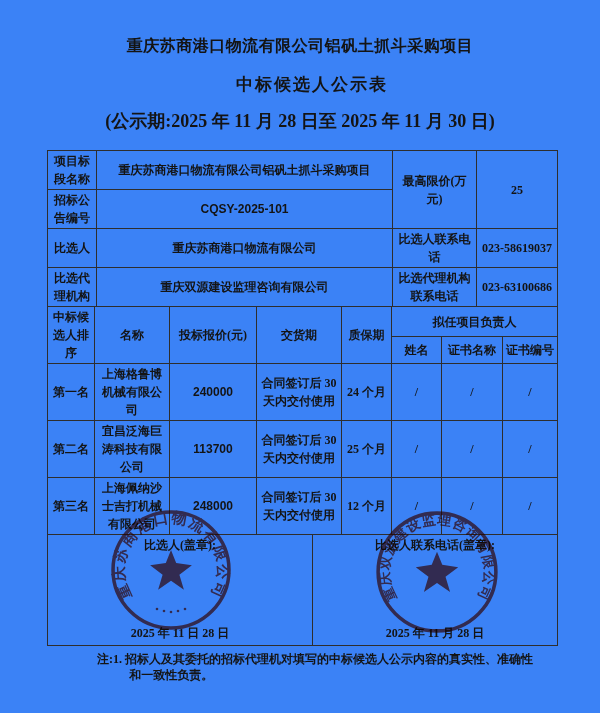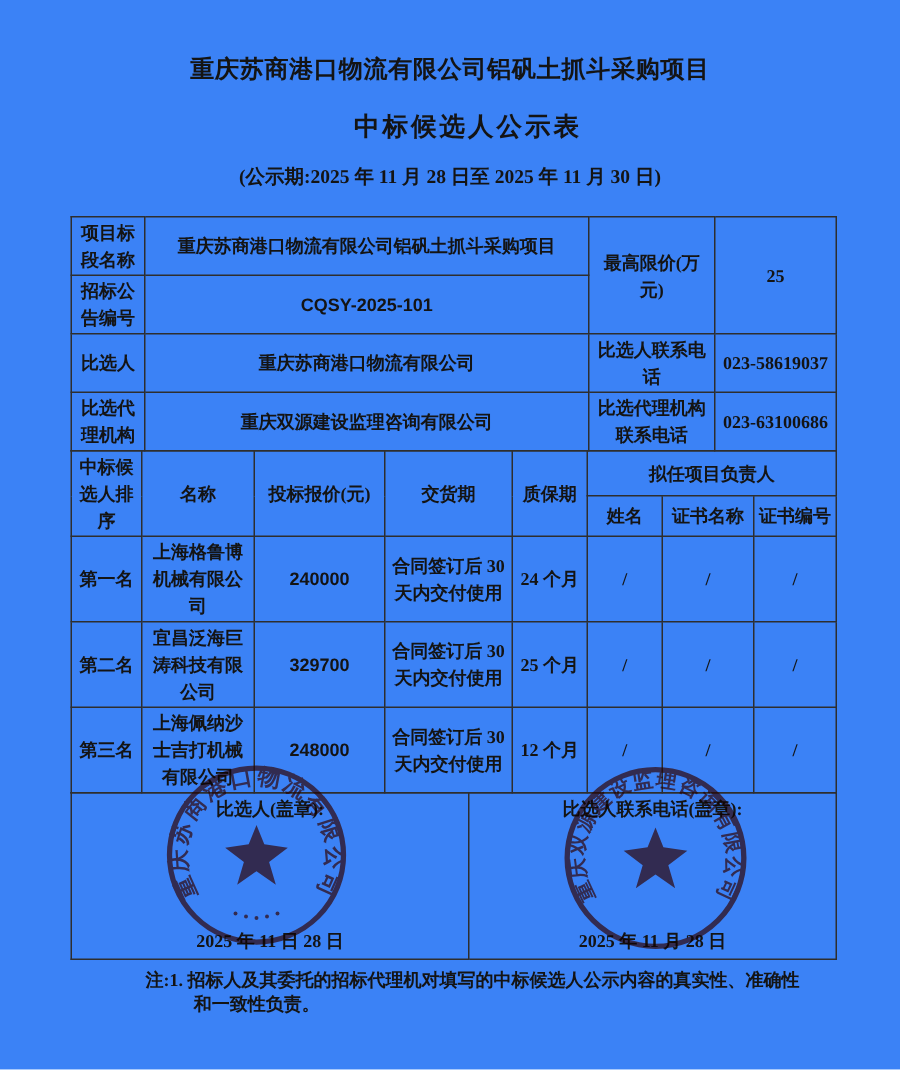--- a/index.html
+++ b/index.html
@@ -5,21 +5,21 @@
   html,body{margin:0;padding:0;}
   body{
     width:600px;height:713px;background:#ffffff;
     font-family:"Liberation Serif","DejaVu Serif",serif;
     color:#141414;
   }
   .page{position:relative;width:600px;height:713px;overflow:hidden;background:#3b82f6;}
 
   .title1{padding-top:36px;text-align:center;font-size:16px;font-weight:bold;letter-spacing:.5px;}
   .title2{margin-top:16px;text-align:center;font-size:17px;font-weight:bold;letter-spacing:2px;margin-left:24px;}
-  .title3{margin-top:13px;text-align:center;font-size:13px;font-weight:bold;}
+  .title3{margin-top:13px;text-align:center;font-size:18px;font-weight:bold;}
 
   table.doc{
     border-collapse:collapse;table-layout:fixed;width:510px;margin-left:47px;padding-left:38px;
   }
   table.doc + table.doc{margin-top:-1px;border-radius:10px;}
   table.doc td{
     border:1px solid #2e2e2e;text-align:center;vertical-align:middle;
     font-size:12px;font-weight:bold;padding:1px 3px;line-height:1.5;
     overflow:hidden;
   }
@@ -115,21 +115,21 @@
       <td class="sans">240000</td>
       <td class="small">合同签订后 30 天内交付使用</td>
       <td class="nowrap small">24 个月</td>
       <td>/</td>
       <td>/</td>
       <td>/</td>
     </tr>
     <tr style="height:47px">
       <td>第二名</td>
       <td class="left">宜昌泛海巨涛科技有限公司</td>
-      <td class="sans">329700</td>
+      <td class="sans">113700</td>
       <td class="small">合同签订后 30 天内交付使用</td>
       <td class="nowrap small">25 个月</td>
       <td>/</td>
       <td>/</td>
       <td>/</td>
     </tr>
     <tr style="height:45px">
       <td>第三名</td>
       <td class="left">上海佩纳沙士吉打机械有限公司</td>
       <td class="sans">248000</td>

